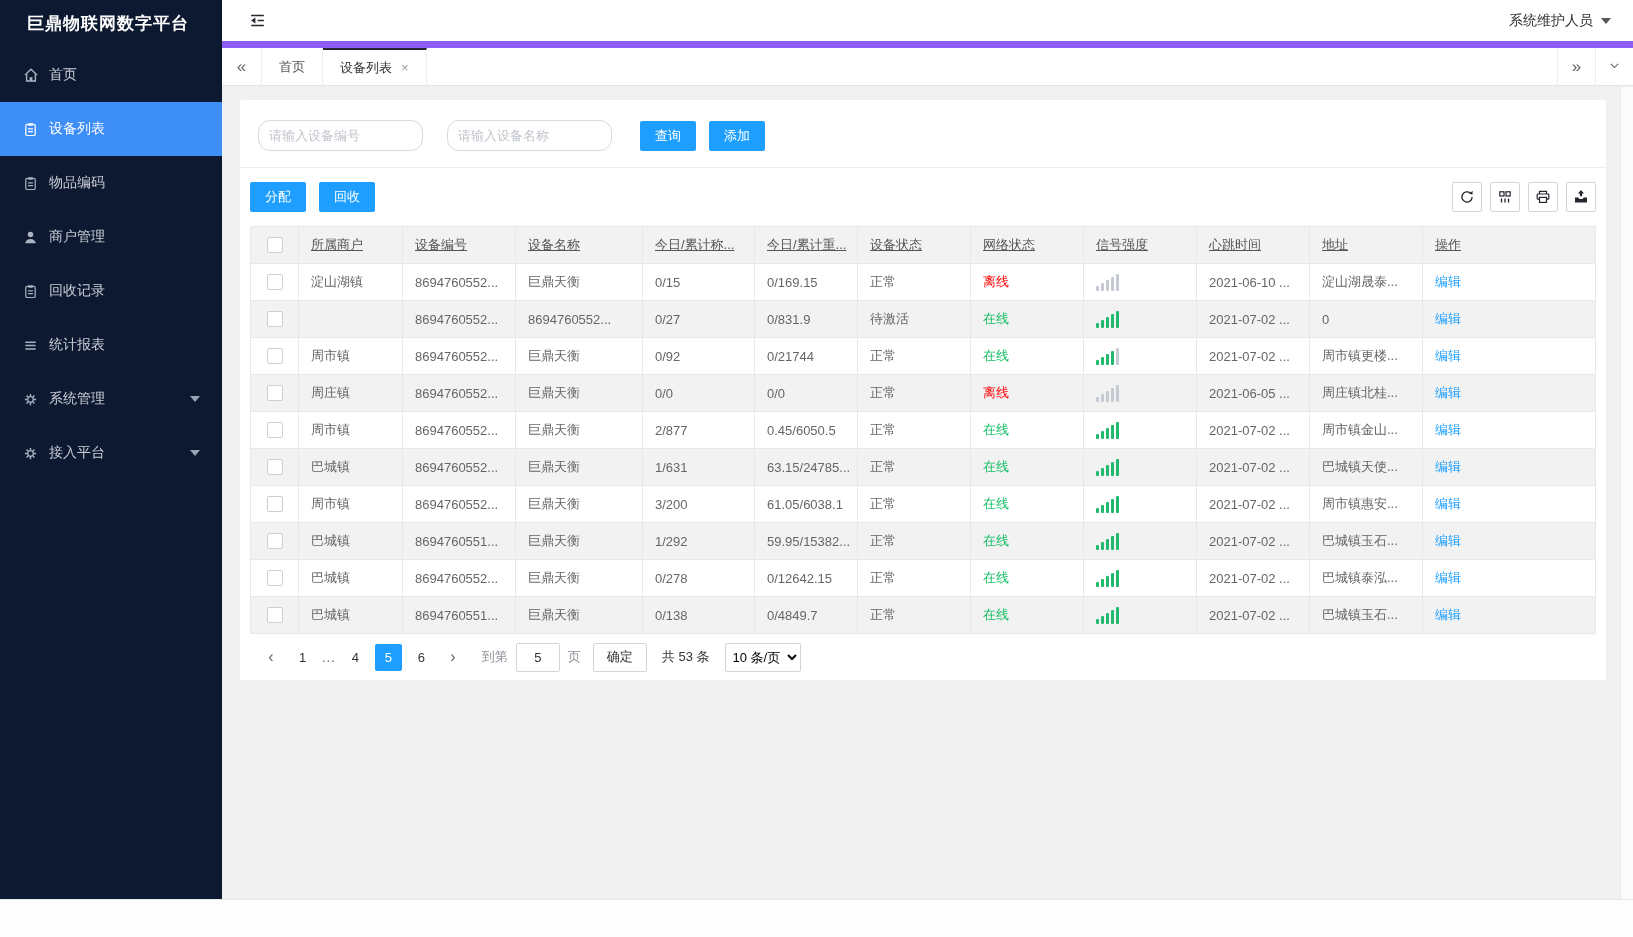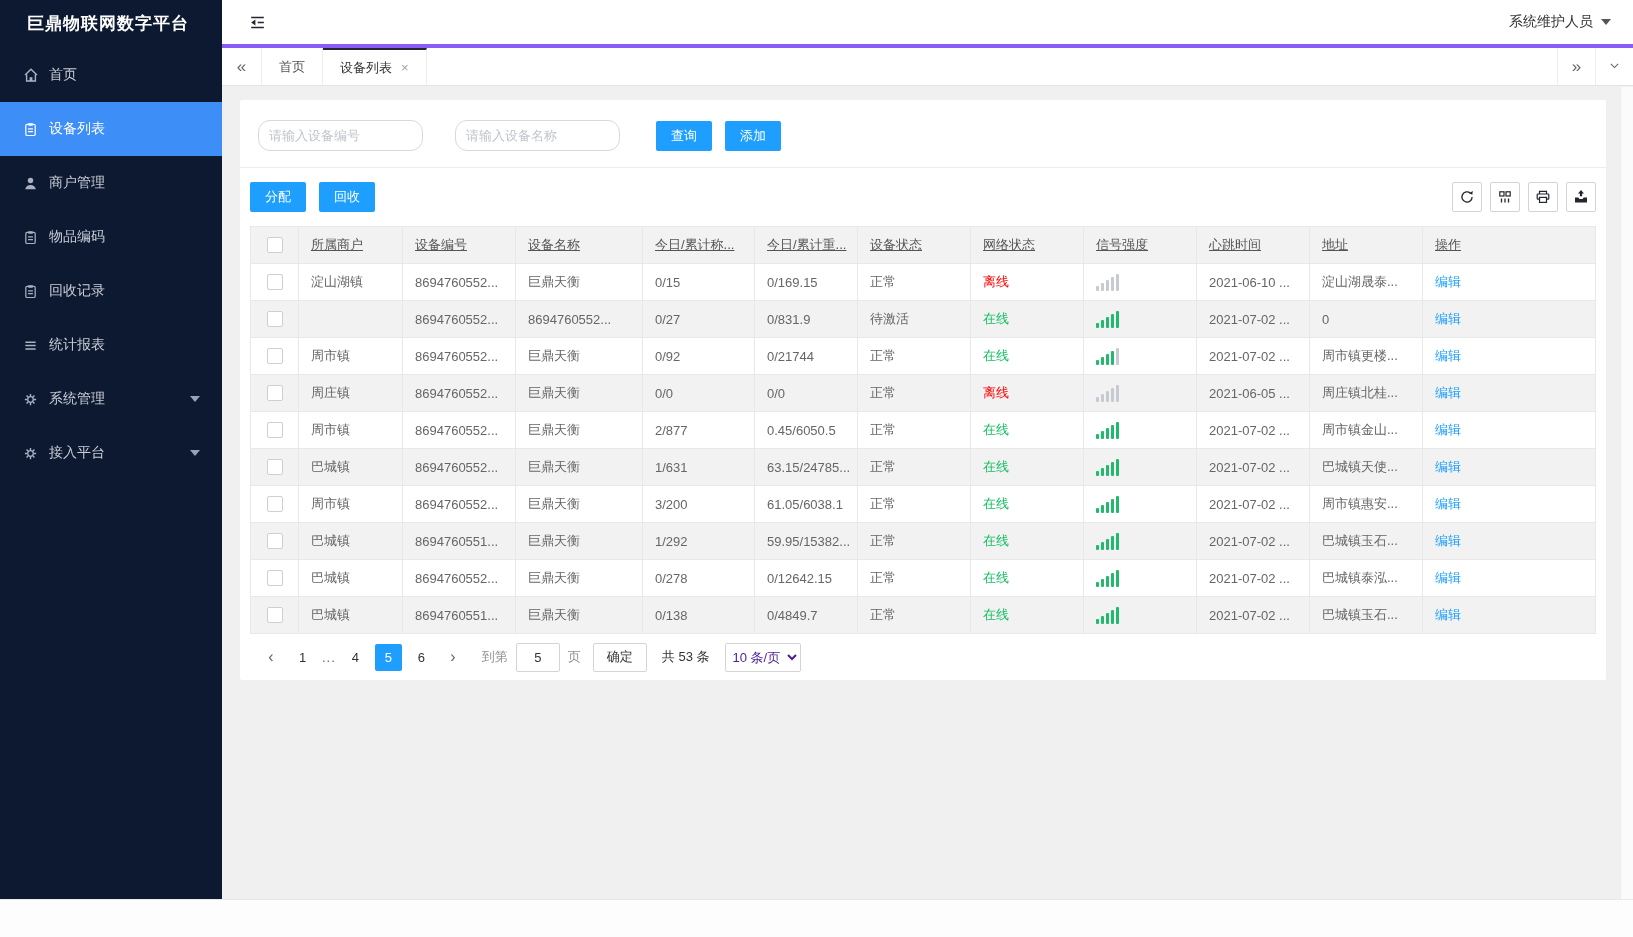--- a/index.html
+++ b/index.html
@@ -10,39 +10,39 @@
   .sidebar { width:222px; flex:none; background:var(--sidebar-bg); color:#c9cdd6; }
   .logo { height:48px; line-height:48px; padding-left:27px; font-size:17px; font-weight:bold; color:#ffffff; letter-spacing:1px; white-space:nowrap; }
   .menu-item { height:54px; display:flex; align-items:center; padding:0 22px; font-size:14px; cursor:pointer; }
   .menu-item.active { background:var(--sidebar-active); color:#fff; }
   .mi-icon { width:17px; height:17px; margin-right:10px; display:inline-flex; align-items:center; justify-content:center; color:#aab2c2; }
   .menu-item.active .mi-icon { color:#fff; }
   .menu-caret { margin-left:auto; width:0; height:0; border-left:5px solid transparent; border-right:5px solid transparent; border-top:6px solid #9aa3b5; }
 
   
   .main { flex:1; min-width:0; display:flex; flex-direction:column; }
-  .topbar { height:48px; background:#fff; display:flex; align-items:center; justify-content:space-between; padding:0 22px 0 26px; border-bottom:4px solid #8b5cf6; }
+  .topbar { height:48px; background:#fff; display:flex; align-items:center; justify-content:space-between; padding:0 22px 0 26px; border-bottom:7px solid #8b5cf6; }
   .toggle { color:#23262e; display:flex; align-items:center; cursor:pointer; }
   .user-menu { display:flex; align-items:center; font-size:14px; color:#333; cursor:pointer; }
   .user-caret { margin-left:8px; width:0; height:0; border-left:5px solid transparent; border-right:5px solid transparent; border-top:6px solid #555; }
 
   .tabstrip { height:38px; background:#fff; border-bottom:1px solid #e4e4e4; display:flex; align-items:stretch; font-size:13px; color:#555; }
   .tab-scroll { width:40px; display:flex; align-items:center; justify-content:center; font-size:17px; color:#666; border-right:1px solid #eee; cursor:pointer; }
   .tab { padding:0 17px; display:flex; align-items:center; border-right:1px solid #eee; background:#fff; cursor:pointer; position:relative; }
   .tab.active { border-top:2px solid #23262e; color:#333; }
   .tab-close { margin-left:9px; color:#9aa0a6; font-size:13px; line-height:1; }
   .tab-right { margin-left:auto; display:flex; align-items:stretch; }
   .tab-ctrl { width:38px; display:flex; align-items:center; justify-content:center; border-left:1px solid #eee; color:#666; cursor:pointer; }
   .tab-ctrl.arrows { font-size:17px; }
 
   .content { flex:1; padding:14px 27px 14px 18px; overflow:hidden; }
   .card { background:#fff; border-radius:2px; }
 
   .search-row { display:flex; align-items:center; padding:20px 18px 16px 18px; }
-  .search-input { width:165px; height:31px; border:1px solid #d9d9d9; border-radius:12px; padding:0 10px; font-size:13px; color:#333; outline:none; margin-right:32px; font-family:inherit; }
+  .search-input { width:165px; height:31px; border:1px solid #d9d9d9; border-radius:12px; padding:0 10px; font-size:13px; color:#333; outline:none; margin-right:24px; font-family:inherit; }
   .search-input::placeholder { color:#c0c4cc; }
   .btn { height:30px; padding:0 15px; background:var(--accent); color:#fff; border:none; border-radius:2px; font-size:13px; cursor:pointer; font-family:inherit; white-space:nowrap;text-align:right; }
   .btn + .btn { margin-left:13px; }
   .search-row .btn:first-of-type { margin-left:4px; }
   .hr { height:1px; background:#ededed; }
 
   .toolbar { display:flex; align-items:center; padding:14px 10px; }
   .icon-btns { margin-left:auto; display:flex; gap:8px; }
   .icon-btn { width:30px; height:30px; border:1px solid #d4d4d4; border-radius:2px; background:#fff; display:flex; align-items:center; justify-content:center; color:#23262e; cursor:pointer; }
 
@@ -63,21 +63,21 @@
   .pager { display:flex; align-items:center; height:46px; padding:0 6px; font-size:13px; color:#333; }
   .page-arrow { min-width:26px; height:26px; display:flex; align-items:center; justify-content:center; color:#666; font-size:16px; cursor:pointer; margin:0 2px; }
   .page-btn { min-width:27px; height:27px; display:flex; align-items:center; justify-content:center; margin:0 3px; border-radius:2px; color:#333; cursor:pointer; }
   .page-btn.active { background:var(--accent); color:#fff; }
   .page-ellipsis { margin:0 3px; color:#666; letter-spacing:1px; }
   .goto-label { color:#8e9299; margin:0 8px 0 14px; }
   .goto-input { width:44px; height:29px; border:1px solid #d4d4d4; border-radius:2px; text-align:center; font-size:13px; color:#333; outline:none; font-family:inherit; }
   .goto-unit { margin:0 12px 0 8px; color:#8e9299; }
   .confirm-btn { height:29px; padding:0 13px; background:#fff; border:1px solid #d4d4d4; border-radius:2px; font-size:13px; color:#333; cursor:pointer; font-family:inherit; }
   .total { margin:0 15px; color:#333; }
-  .size-select { height:29px; border:1px solid #d4d4d4; border-radius:2px; background:#fff; font-size:13px; color:#4c1d95; padding:0 3px; outline:none; font-family:inherit; }
+  .size-select { height:29px; border:1px solid #d4d4d4; border-radius:2px; background:#fff; font-size:13px; color:#000000; padding:0 3px; outline:none; font-family:inherit; }
 
   .vscroll { position:absolute; top:87px; bottom:0; width:13px; left:1620px; background:#fbfbfb; border-left:1px solid #ededed; }
   .bottom-strip { width:1633px; height:38px; background:#fdfdfd; border-top:1px solid #e9e9e9; }
 </style>
 </head>
 <body>
 
 <div class="screen">
 
   <aside class="sidebar">
@@ -99,35 +99,35 @@
               <rect x="3" y="2.6" width="10" height="11.8" rx="1.4" stroke="currentColor" fill="none" stroke-width="1.3"></rect>
               <rect x="5.4" y="1.2" width="5.2" height="2.8" rx="0.8" fill="currentColor"></rect>
               <path d="M5.4 7.3h5.2M5.4 10.3h5.2" stroke="currentColor" stroke-width="1.2"></path>
             </svg>
           </span>
           <span>设备列表</span>
         </div>
         <div class="menu-item">
           <span class="mi-icon">
             <svg width="15" height="15" viewBox="0 0 16 16">
-              <circle cx="8" cy="4.8" r="2.9" fill="currentColor"></circle>
-              <path d="M2.3 14.2c.6-3.1 3-4.7 5.7-4.7s5.1 1.6 5.7 4.7z" fill="currentColor"></path>
-            </svg>
-          </span>
-          <span>商户管理</span>
-        </div>
-        <div class="menu-item">
-          <span class="mi-icon">
-            <svg width="15" height="15" viewBox="0 0 16 16">
               <rect x="3" y="2.6" width="10" height="11.8" rx="1.4" stroke="currentColor" fill="none" stroke-width="1.3"></rect>
               <rect x="5.4" y="1.2" width="5.2" height="2.8" rx="0.8" fill="currentColor"></rect>
               <path d="M5.4 7.3h5.2M5.4 10.3h5.2" stroke="currentColor" stroke-width="1.2"></path>
             </svg>
           </span>
           <span>物品编码</span>
+        </div>
+        <div class="menu-item">
+          <span class="mi-icon">
+            <svg width="15" height="15" viewBox="0 0 16 16">
+              <circle cx="8" cy="4.8" r="2.9" fill="currentColor"></circle>
+              <path d="M2.3 14.2c.6-3.1 3-4.7 5.7-4.7s5.1 1.6 5.7 4.7z" fill="currentColor"></path>
+            </svg>
+          </span>
+          <span>商户管理</span>
         </div>
         <div class="menu-item">
           <span class="mi-icon">
             <svg width="15" height="15" viewBox="0 0 16 16">
               <rect x="3" y="2.6" width="10" height="11.8" rx="1.4" stroke="currentColor" fill="none" stroke-width="1.3"></rect>
               <rect x="5.4" y="1.2" width="5.2" height="2.8" rx="0.8" fill="currentColor"></rect>
               <path d="M5.4 7.3h5.2M5.4 10.3h5.2" stroke="currentColor" stroke-width="1.2"></path>
             </svg>
           </span>
           <span>回收记录</span>

